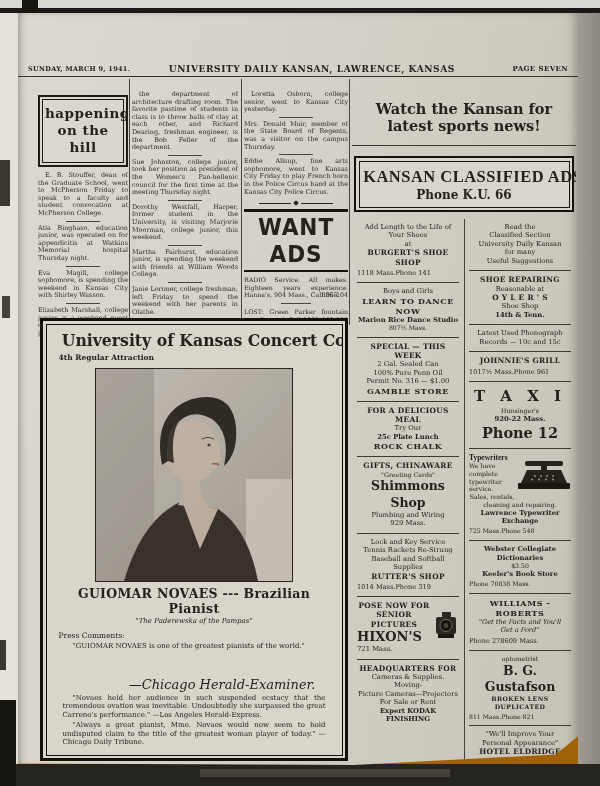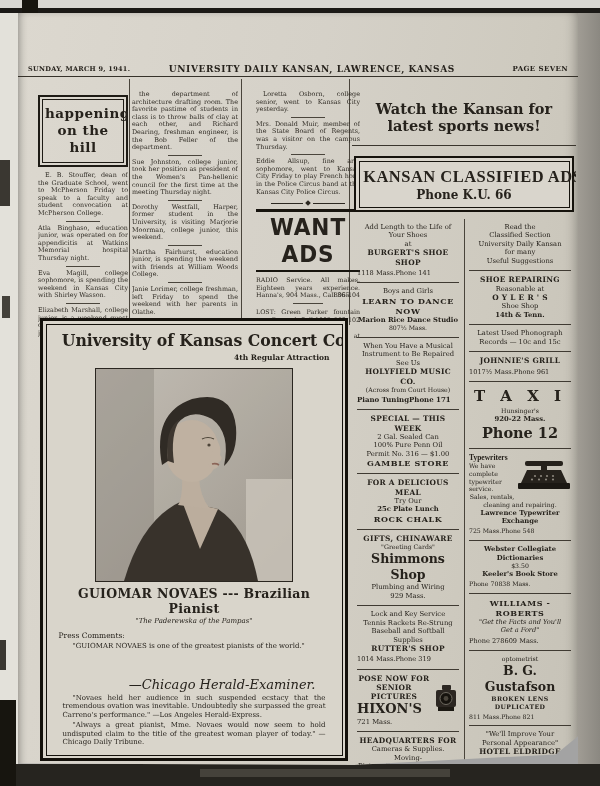--- a/index.html
+++ b/index.html
@@ -1,16 +1,16 @@
 <!DOCTYPE html>
 <html><head>
 <meta charset="utf-8">
 <style>
   html,body{margin:0;padding:0;background:#6e6b66;}
-  .stage{position:relative;width:600px;height:786px;overflow:hidden;background:#a3a3a3;
+  .stage{position:relative;width:600px;height:786px;overflow:hidden;background:#a16207;
          font-family:"DejaVu Serif",serif;color:#26221c;}
   
   .top-strip{position:absolute;left:0;top:0;width:600px;height:8px;background:#d9d7d2;}
   .top-bar{position:absolute;left:0;top:8px;width:600px;height:5px;background:#1b1916;}
   .left-strip{position:absolute;left:0;top:13px;width:18px;height:755px;background:#e3e1da;}
   .right-strip{position:absolute;left:578px;top:13px;width:22px;height:755px;
                background:linear-gradient(90deg,#a09c94,#8b8881);}
   .bottom-strip{position:absolute;left:0;top:764px;width:600px;height:22px;background:#26241f;}
   .bottom-blob{position:absolute;left:200px;top:769px;width:250px;height:8px;background:#5a574f;opacity:.6;}
   .blob{position:absolute;background:#17150f;}
@@ -28,21 +28,21 @@
   
   .masthead{position:absolute;left:0;top:48px;width:100%;height:16px;border-bottom:1px solid #36322a;
             display:flex;align-items:center;justify-content:space-between;padding:0 10px;box-sizing:border-box;}
   .mh-date{font-size:6.5px;font-weight:bold;letter-spacing:.3px;}
   .mh-title{font-size:9px;font-weight:bold;letter-spacing:.6px;}
   .mh-page{font-size:7px;font-weight:bold;letter-spacing:.4px;margin-left:19px;}
   
   .col{position:absolute;top:78px;overflow:hidden;}
   .col1{left:20px;width:90px;height:252px;}
   .col2{left:114px;width:106px;height:246px;}
-  .col3{left:226px;width:104px;height:250px;margin-left:12px;}
+  .col3{left:226px;width:104px;height:250px;}
   .vrule{position:absolute;width:1px;background:#49443b;}
   .v1{left:111px;top:66px;height:244px;}
   .v2{left:223px;top:66px;height:244px;}
   .v3{left:331px;top:66px;height:246px;}
   .hap-box{border:2.5px solid #1e1b15;padding:2px;margin:4px 0 5px;}
   .hap-in{border:1px solid #1e1b15;padding:5px 2px 6px;text-align:center;
           font-weight:bold;font-size:13.5px;line-height:17px;letter-spacing:.5px;}
   .news-item{font-size:6.4px;line-height:7.6px;text-align:justify;text-indent:7px;
              margin:0 0 2px;color:#2e2a23;}
   .news-item:not(:first-child)::before{content:"";display:block;width:34px;height:1px;
@@ -87,21 +87,21 @@
   .L-smbl{font-size:7.5px;font-weight:bold;text-align:left;font-family:"Liberation Serif",serif}
   .L-xsl{font-size:6.2px;text-align:left;width:58%;}
   .ad-icon{float:right;}
   .ad-icon-camera{margin:10px 0 0 2px;}
   .ad-icon-typewriter{margin:6px 0 0 2px;}
   
   .concert{position:absolute;left:22px;top:305px;width:308px;height:443px;
            border:3px solid #14110b;padding:2.5px;box-sizing:border-box;background:#d9d5cb;}
   .concert-in{border:1px solid #14110b;height:100%;box-sizing:border-box;padding:6px 12px 4px;overflow:hidden;}
   .concert-title{font-weight:bold;font-size:16px;text-align:center;transform:scaleX(.98);white-space:nowrap;}
-  .concert-sub{font-size:7.5px;font-weight:bold;text-align:right;margin-top:3px;}
+  .concert-sub{font-size:7.5px;font-weight:bold;text-align:left;margin-top:3px;}
   .photo{width:196px;height:212px;margin:6px auto 4px;border:1px solid #2a2620;
          background:#b6b1a7;display:block;}
   .caption{font-size:12.5px;font-weight:bold;text-align:center;letter-spacing:.3px;}
   .caption-sub{font-size:7px;font-style:italic;text-align:center;margin-top:1px;}
   .press{font-size:7.5px;margin:6px 0 2px;}
   .quote{font-size:7px;line-height:8.4px;text-align:justify;text-indent:10px;margin:2px 0 0;padding:0 4px;}
   .quote-src{font-size:13px;font-style:italic;text-align:right;padding-right:14px;margin-top:27px;}
   .venue{font-size:15.5px;font-weight:bold;text-align:center;margin-top:7px;white-space:nowrap;}
   .time{font-size:7px;font-weight:bold;text-align:center;margin-top:2px;}
 </style>
@@ -202,31 +202,20 @@
               <div class="ln L-lr">
                 <span>1118 Mass.</span>
                 <span>Phone 141</span>
               </div>
             </div>
             <div class="ad">
               <div class="ln L-sm">Boys and Girls</div>
               <div class="ln L-caps">LEARN TO DANCE NOW</div>
               <div class="ln L-smb">Marion Rice Dance Studio</div>
               <div class="ln L-xs">807½ Mass.</div>
-            </div>
-            <div class="ad">
-              <div class="ln L-sm">When You Have a Musical</div>
-              <div class="ln L-sm">Instrument to Be Repaired</div>
-              <div class="ln L-sm">See Us</div>
-              <div class="ln L-capsb">HOLYFIELD MUSIC CO.</div>
-              <div class="ln L-xs">(Across from Court House)</div>
-              <div class="ln L-lrb">
-                <span>Piano Tuning</span>
-                <span>Phone 171</span>
-              </div>
             </div>
             <div class="ad">
               <div class="ln L-capsb">SPECIAL — THIS WEEK</div>
               <div class="ln L-sm">2 Gal. Sealed Can</div>
               <div class="ln L-sm">100% Pure Penn Oil</div>
               <div class="ln L-sm">Permit No. 316 — $1.00</div>
               <div class="ln L-caps">GAMBLE STORE</div>
             </div>
             <div class="ad">
               <div class="ln L-capsb">FOR A DELICIOUS MEAL</div>

